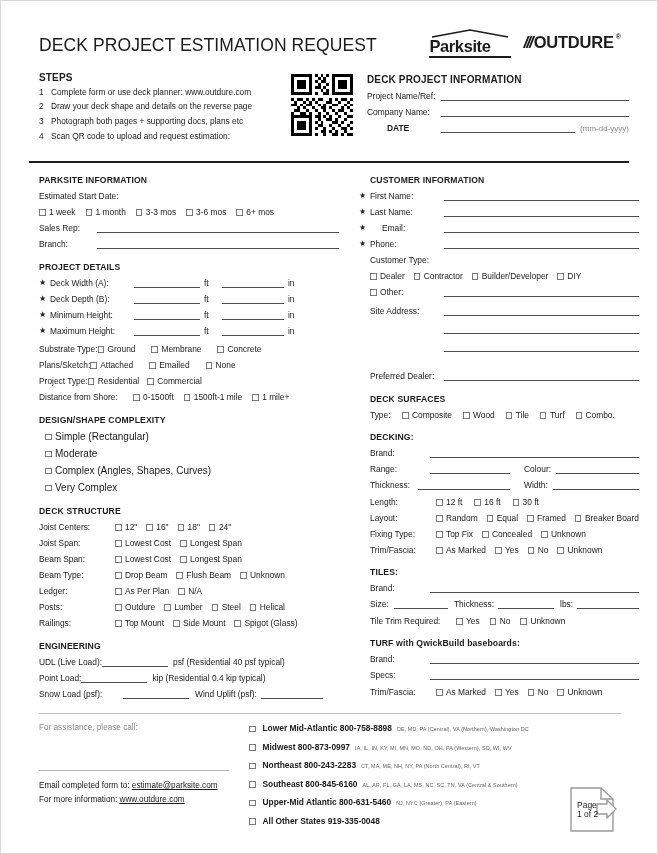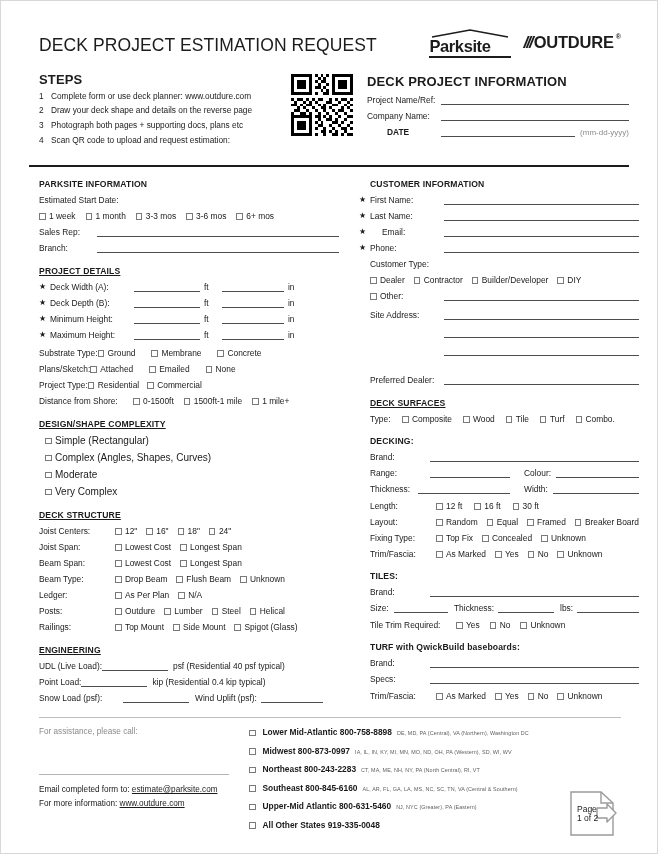--- a/index.html
+++ b/index.html
@@ -27,21 +27,21 @@
   .logo-parksite .word { font-size: 16.5px; font-weight: 700; letter-spacing: -.4px; line-height: 1; color: #1c1c1c; }
   .logo-parksite .underbar { width: 82px; height: 1.6px; background: #1c1c1c; margin-top: 1.5px; }
   .logo-outdure { display: flex; align-items: flex-start; gap: 2px; }
   .logo-outdure .slashes { font-size: 17px; font-weight: 700; font-style: italic; letter-spacing: -2px; color: #1c1c1c; }
   .logo-outdure .word { font-size: 16.5px; font-weight: 700; letter-spacing: -.2px; color: #1c1c1c; }
   .logo-outdure .reg { font-size: 7px; vertical-align: super; font-weight: 700; }
 
   
   .steps-row { display: flex; margin-top: 14px; padding-left: 10px; gap: 0; }
   .steps-col { width: 246px; }
-  .block-head { font-size: 13px; font-weight: 700; letter-spacing: .15px; margin-bottom: 5px; color: #1c1c1c; }
+  .block-head { font-size: 10px; font-weight: 700; letter-spacing: .15px; margin-bottom: 5px; color: #1c1c1c; }
   .step { display: flex; font-size: 8.3px; line-height: 1.0; margin-bottom: 6.5px; }
   .step-num { width: 12px; flex: 0 0 12px; }
   .step-txt { flex: 1; }
 
   .qr { width: 62px; height: 62px; margin: 2px 14px 0 6px; flex: 0 0 62px; }
   .qr svg { display: block; }
 
   .dpi-col { flex: 1; padding-top: 2px; }
   .frow { display: flex; align-items: flex-end; font-size: 8.4px; margin-top: 6px; }
   .frow .lbl { flex: 0 0 auto; }
@@ -53,21 +53,21 @@
   
   .rule-thick { height: 2.6px; background: #1c1c1c; margin: 14px 0 0 0; }
   .rule-thin { height: 1px; background: #bdbdbd; }
 
   
   .cols { display: flex; padding: 12px 8px 0 10px; }
   .col-left { width: 308px; flex: 0 0 308px; padding-right: 8px; }
   .col-right { flex: 1; padding-left: 12px; }
 
   .sec-title { font-size: 8.6px; font-weight: 700; letter-spacing: .15px; margin-bottom: 6px; }
-  .sec-title.sp { margin-top: 13px; text-decoration: underline; }
+  .sec-title.sp { margin-top: 13px; }
   .txt { font-size: 8.4px; }
 
   .cbrow { display: flex; align-items: center; font-size: 8.4px; margin-bottom: 6px; flex-wrap: nowrap; }
   .cbrow .rlbl { flex: 0 0 auto; }
   .cb { display: inline-flex; align-items: center; white-space: nowrap; }
   .cb i { display: inline-block; width: 6.5px; height: 6.5px; border: 1px solid #7a7a7a; margin-right: 3.5px; flex: 0 0 6.5px; }
 
   .starline { display: flex; align-items: flex-end; font-size: 8.4px; margin-bottom: 6px; }
   .star { width: 11px; flex: 0 0 11px; font-size: 8px; color: #1c1c1c; line-height: 1; padding-bottom: 1px; }
   .star.blank { color: transparent; }
@@ -425,27 +425,27 @@
         <div id="complexity-host" class="checklist">
             <div class="checklist-item">
               <span class="cb">
                 <i></i>
                 <span>Simple (Rectangular)</span>
               </span>
             </div>
             <div class="checklist-item">
               <span class="cb">
                 <i></i>
+                <span>Moderate</span>
+              </span>
+            </div>
+            <div class="checklist-item">
+              <span class="cb">
+                <i></i>
                 <span>Complex (Angles, Shapes, Curves)</span>
-              </span>
-            </div>
-            <div class="checklist-item">
-              <span class="cb">
-                <i></i>
-                <span>Moderate</span>
               </span>
             </div>
             <div class="checklist-item">
               <span class="cb">
                 <i></i>
                 <span>Very Complex</span>
               </span>
             </div>
           </div>
       </div>

